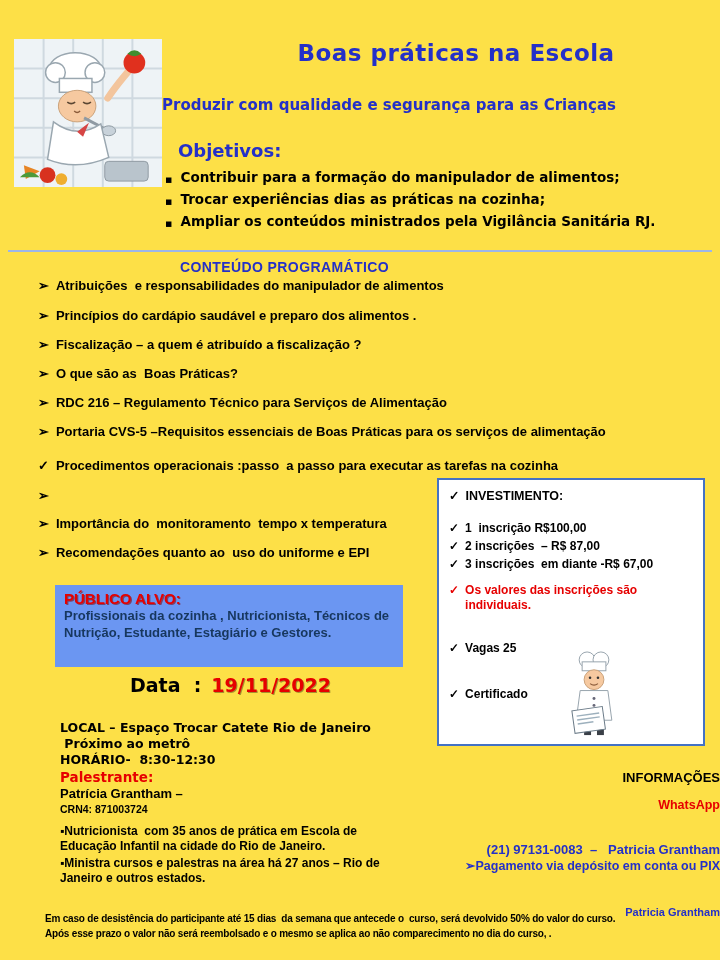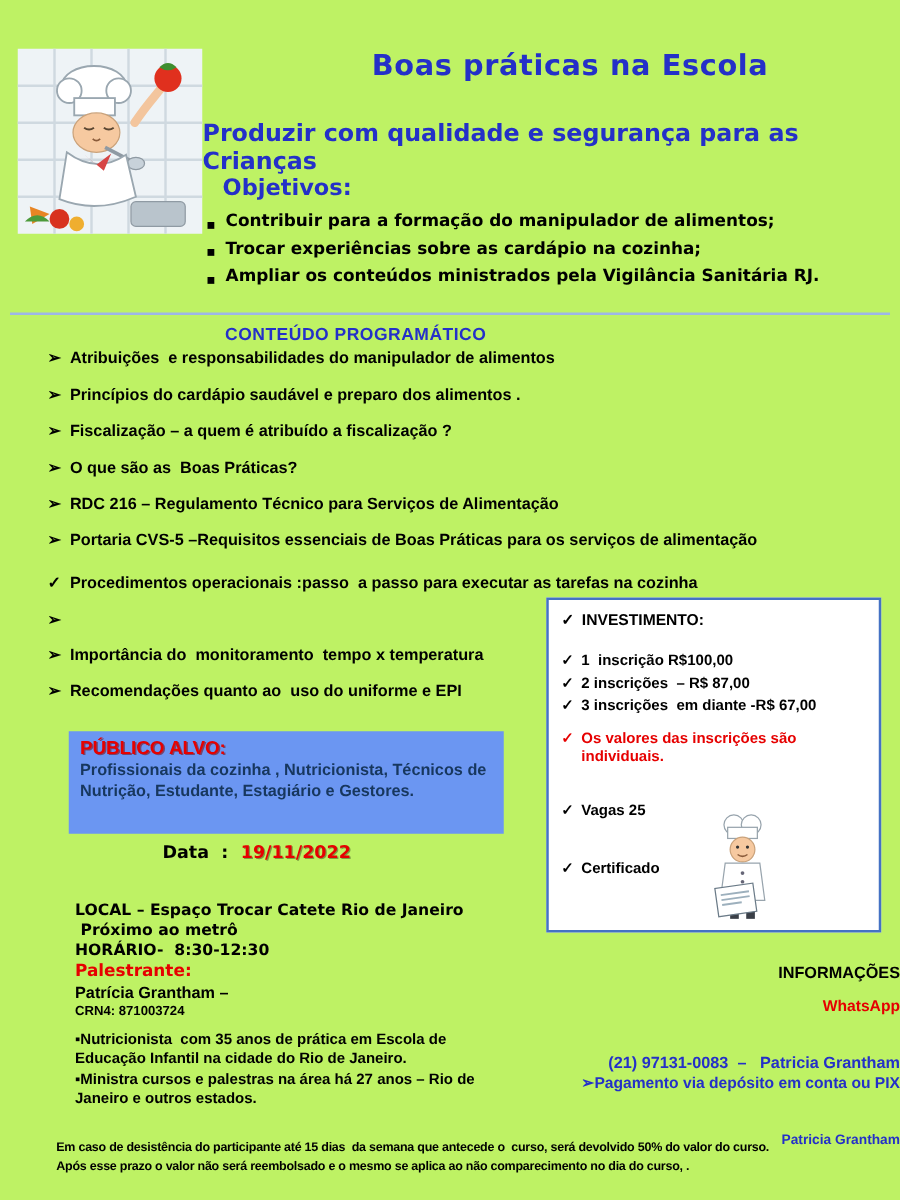--- a/index.html
+++ b/index.html
@@ -1,28 +1,28 @@
 <!DOCTYPE html>
 <html><head>
 <meta charset="utf-8">
 <style>
   * { margin:0; padding:0; box-sizing:border-box; }
   html,body { background:#ffffff; }
   .page {
-    position:relative; width:720px; height:960px; background:#bef264;
+    position:relative; width:720px; height:960px; background:#fde047;
     font-family:"Liberation Sans", sans-serif; color:#000; overflow:hidden;
   }
   .abs { position:absolute; }
   .comic { font-family:"DejaVu Sans", sans-serif; }
 
   
   .chef-main { left:14px; top:38px; width:148px; height:150px; }
   .title { left:216px; top:40px; width:480px; text-align:center;
            font-size:23px; font-weight:bold; letter-spacing:.5px; color:#2430c8; }
-  .subtitle { left:162px; top:96px; width:556px; font-size:19px;
+  .subtitle { left:162px; top:96px; width:556px; font-size:15px;
               font-weight:bold; color:#2430c8; white-space:pre-wrap; }
   .obj-heading { left:178px; top:140px; font-size:18px; font-weight:bold; color:#2430c8; }
   .obj-item { left:165px; width:555px; display:flex; gap:8px;
               font-size:13.5px; font-weight:bold; line-height:17px; }
   .obj-item .omark { flex:0 0 auto; font-size:11px; padding-top:2px; }
   .obj-item .otext { white-space:pre-wrap; }
   .obj-0 { top:169px; } .obj-1 { top:191px; } .obj-2 { top:213px; }
 
   .divider { left:8px; top:250px; width:704px; height:2px; background:#9db6e8; }
 
@@ -57,21 +57,21 @@
 
   
   .aud-box { left:55px; top:585px; width:348px; height:82px;
              background:#6b96f2; padding:5px 9px; }
   .aud-title { color:#e60000; font-size:15px; font-weight:bold;
                text-shadow:1.2px 1px 0 rgba(130,0,0,.55); }
   .aud-text { color:#17375e; font-size:13px; font-weight:bold;
               line-height:17px; white-space:pre-wrap; }
 
   
-  .data-line { left:130px; top:674px; font-size:14px; font-weight:bold; }
+  .data-line { left:130px; top:674px; font-size:19px; font-weight:bold; }
   .data-value { color:#e60000; margin-left:10px;
                 text-shadow:1px 1px 0 rgba(0,0,0,.35); }
 
   
   .det { left:60px; width:352px; font-weight:bold; white-space:pre-wrap; }
   .det-local   { top:720px; font-size:12.5px; }
   .det-metro   { top:736px; font-size:12.5px; }
   .det-horario { top:752px; font-size:12.5px; }
   .det-pal     { top:769px; font-size:13.5px; color:#e60000; }
   .det-name    { top:786px; font-size:13px; }
@@ -128,21 +128,21 @@
   <div class="abs title comic">Boas práticas na Escola</div>
   <div class="abs subtitle comic">Produzir com qualidade e segurança para as Crianças</div>
 
   <div class="abs obj-heading comic">Objetivos:</div>
   <div class="abs obj-item obj-0 comic">
     <span class="omark">▪</span>
     <span class="otext">Contribuir para a formação do manipulador de alimentos;</span>
   </div>
   <div class="abs obj-item obj-1 comic">
     <span class="omark">▪</span>
-    <span class="otext">Trocar experiências sobre as cardápio na cozinha;</span>
+    <span class="otext">Trocar experiências dias as práticas na cozinha;</span>
   </div>
   <div class="abs obj-item obj-2 comic">
     <span class="omark">▪</span>
     <span class="otext">Ampliar os conteúdos ministrados pela Vigilância Sanitária RJ.</span>
   </div>
 
   <div class="abs divider"></div>
 
   <div class="abs prog-heading">CONTEÚDO PROGRAMÁTICO</div>
 

